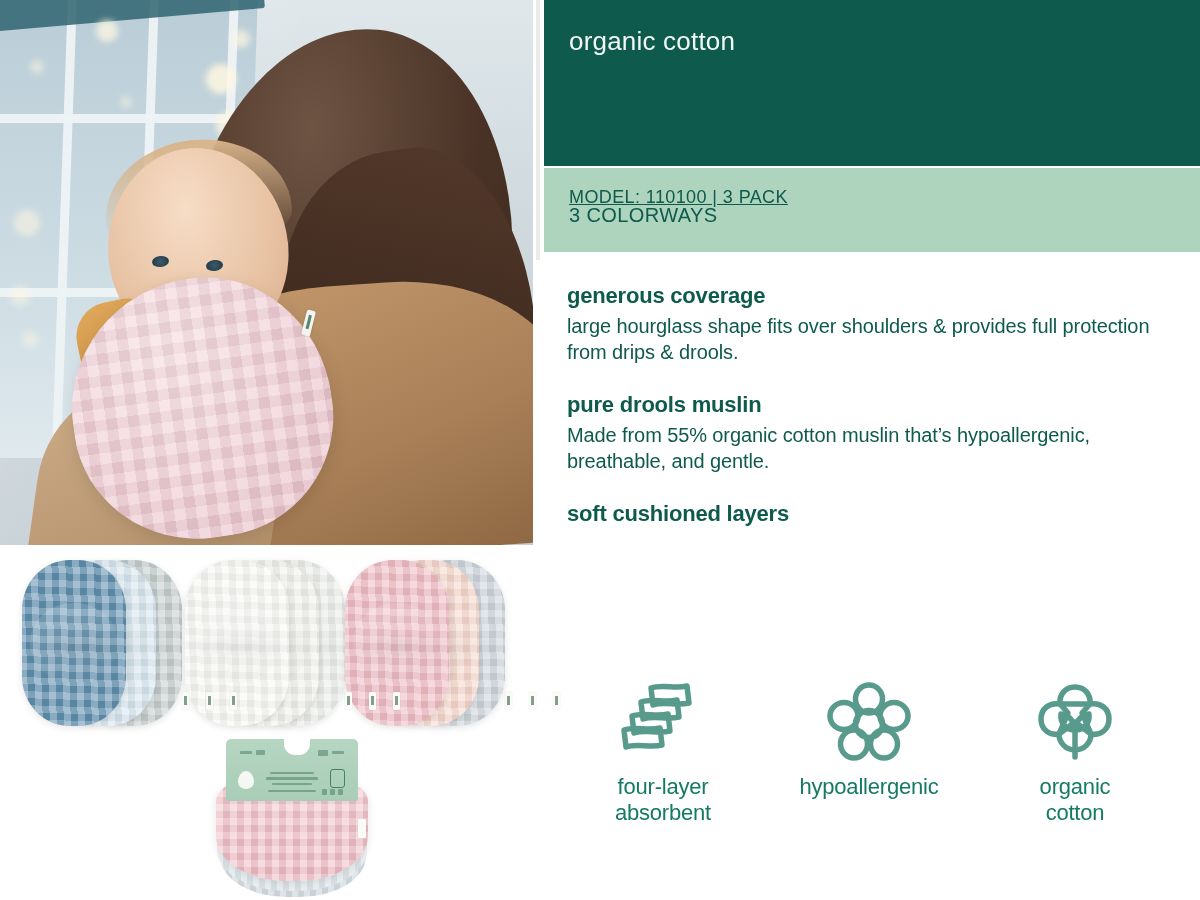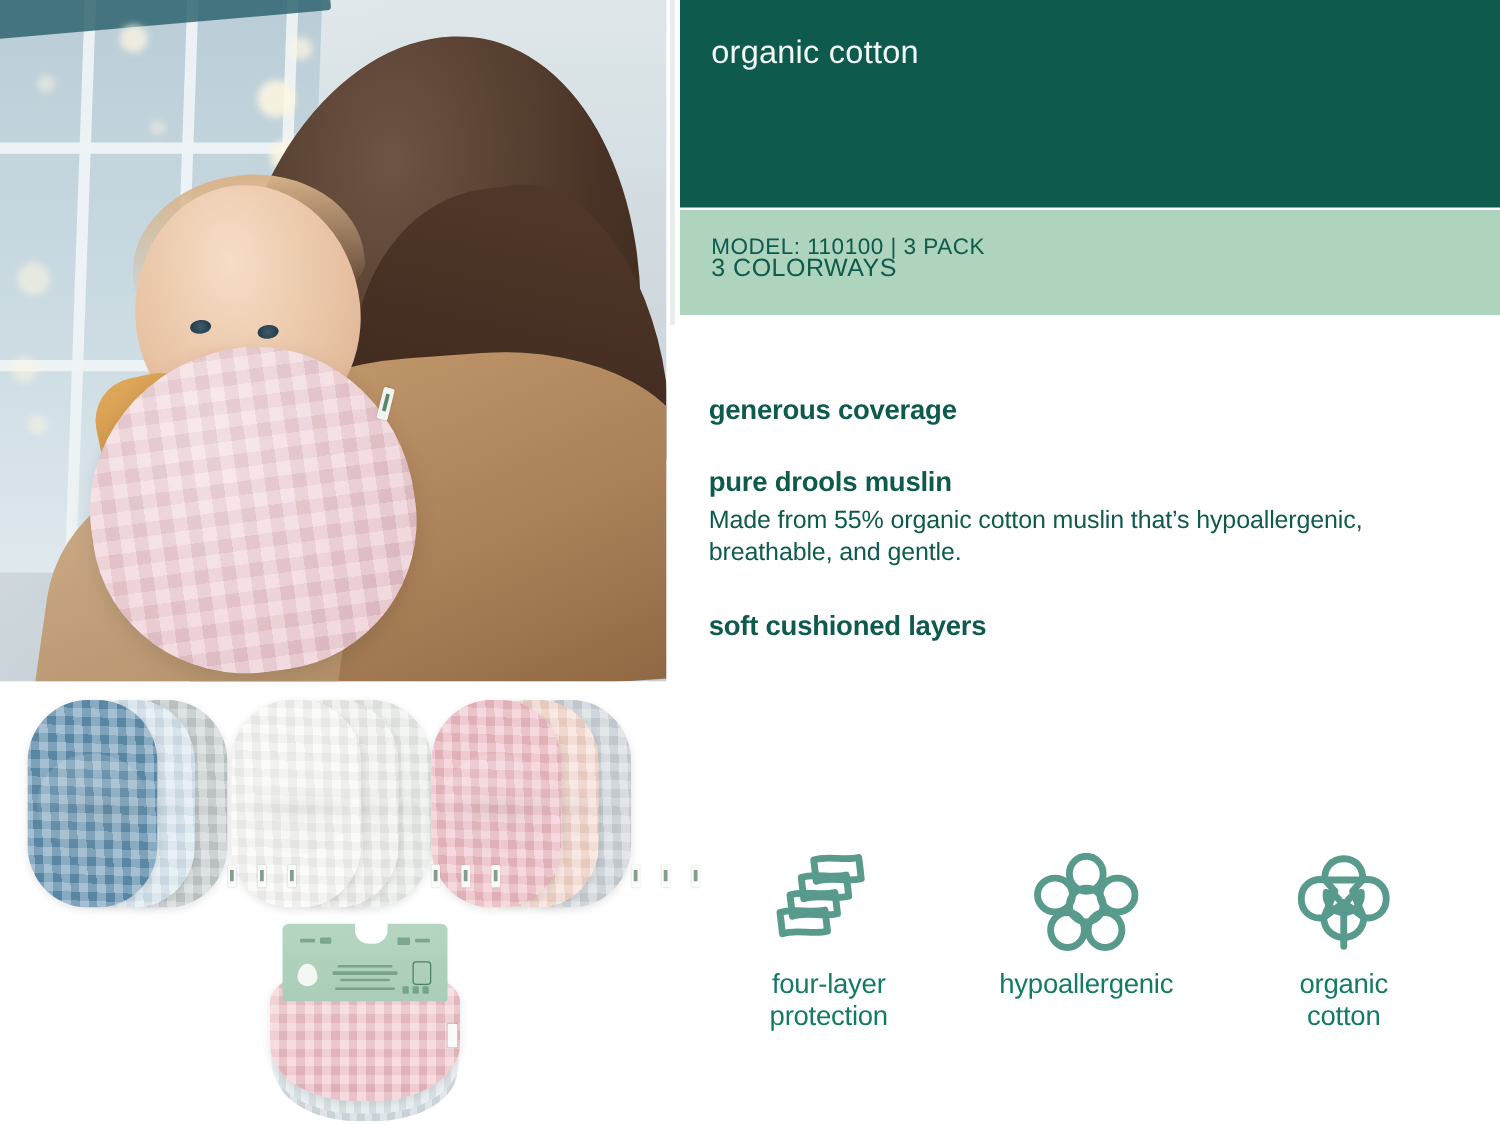--- a/index.html
+++ b/index.html
@@ -206,27 +206,27 @@
   }
   .title {
     position:absolute; left:23px; top:78px;
     font-size:62px; font-weight:700; letter-spacing:-1px; line-height:1;
     color:#ffffff;
   }
   .hdr-band {
     position:absolute; left:4px; top:168px; width:656px; height:84px;
     background:#aed4bd; color:#0e5a4d;
   }
-  .band-l1 { position:absolute; left:25px; top:19px; font-size:18px; letter-spacing:.4px; }
+  .band-l1 { position:absolute; left:25px; top:19px; font-size:18px; letter-spacing:.4px;text-decoration:underline; }
   .band-l2 { position:absolute; left:25px; top:36px; font-size:20px; letter-spacing:.4px; }
 
   .features { position:absolute; left:27px; top:283px; width:620px; }
   .feature { margin-bottom:26px; }
   .f-head {
-    font-size:22px; font-weight:700; color:#0e5a4d; margin-bottom:4px; letter-spacing:-.2px;margin-top:32px;
+    font-size:22px; font-weight:700; color:#0e5a4d; margin-bottom:4px; letter-spacing:-.2px;
   }
   .f-body {
     font-size:20px; font-weight:400; color:#0e5a4d; line-height:1.32; letter-spacing:-.1px;
   }
 
   .icons-row {
     position:absolute; left:560px; top:676px; width:620px; height:180px;
     display:flex; align-items:flex-start;
   }
   .icon-cell { width:206px; display:flex; flex-direction:column; align-items:center; }
@@ -348,20 +348,21 @@
     </div>
 
     <div class="hdr-band">
       <div class="band-l1">MODEL: 110100 | 3 PACK</div>
       <div class="band-l2">3 COLORWAYS</div>
     </div>
 
     <div class="features">
       <div class="feature">
         <div class="f-head">generous coverage</div>
+        <div class="f-body">large hourglass shape fits over shoulders &amp; provides full protection from drips &amp; drools.</div>
       </div>
       <div class="feature">
         <div class="f-head">pure drools muslin</div>
         <div class="f-body">Made from 55% organic cotton muslin that’s hypoallergenic, breathable, and gentle.</div>
       </div>
       <div class="feature">
         <div class="f-head">soft cushioned layers</div>
       </div>
     </div>
   </div>
@@ -371,21 +372,21 @@
     <div class="icon-cell">
       <div class="icon-art">
         <svg width="92" height="84" viewBox="0 0 92 84" fill="none" stroke="#589b8d" stroke-width="5.5" stroke-linejoin="round" stroke-linecap="round">
           <path d="M34 8 C45 4 58 9 70 6 L72 23 C60 26 47 21 36 25 Z"></path>
           <path d="M24 22 C35 18 48 23 60 20 L62 37 C50 40 37 35 26 39 Z"></path>
           <path d="M15 36 C26 32 39 37 51 34 L53 51 C41 54 28 49 17 53 Z"></path>
           <path d="M7 50 C18 46 31 51 43 48 L45 65 C33 68 20 63 9 67 Z"></path>
         </svg>
       </div>
       <div class="icon-label">four-layer
-protection</div>
+absorbent</div>
     </div>
 
     <div class="icon-cell">
       <div class="icon-art">
         <svg width="84" height="80" viewBox="0 0 84 80" fill="none" stroke="#589b8d" stroke-width="5.5">
           <ellipse cx="42" cy="17" rx="13.5" ry="14"></ellipse>
           <ellipse cx="17" cy="34" rx="14" ry="13.5"></ellipse>
           <ellipse cx="67" cy="34" rx="14" ry="13.5"></ellipse>
           <ellipse cx="27" cy="62" rx="13.5" ry="14"></ellipse>
           <ellipse cx="57" cy="62" rx="13.5" ry="14"></ellipse>

